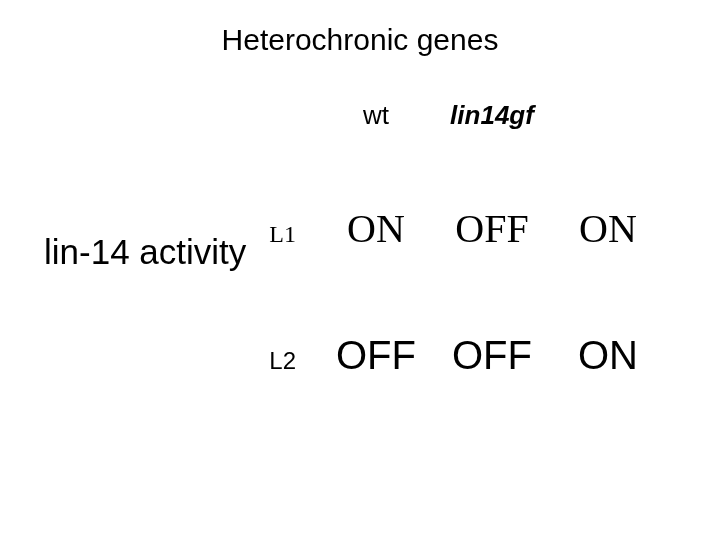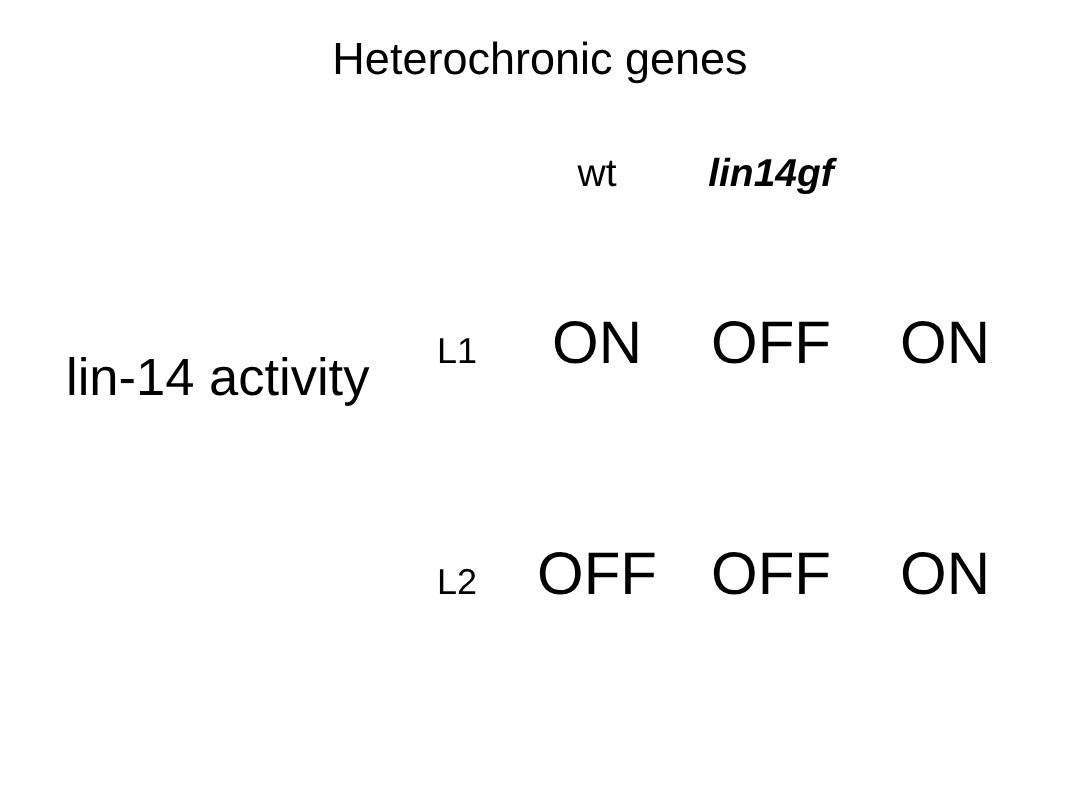--- a/index.html
+++ b/index.html
@@ -40,21 +40,21 @@
     top: 236px;
     font-size: 35px;
     line-height: 32px;
     font-weight: 400;
     white-space: nowrap;
   }
 
   
   .matrix {
     position: absolute;
-    left: 278px;
+    left: 256px;
     top: 100px;
     width: 432px;
   }
 
   .matrix-row {
     display: flex;
     align-items: baseline;
     width: 100%;
   }
 
@@ -91,22 +91,22 @@
     font-style: normal;
     font-weight: 400;
   }
 
   
   .data-row .col-cell {
     font-size: 40px;
     line-height: 46px;
     font-weight: 400;
   }
-  .row-l1 { margin-top: 62px; }
-  .row-l2 { margin-top: 108px; }
+  .row-l1 { margin-top: 62px; font-family: Liberation Serif, serif; }
+  .row-l2 { margin-top: 80px; }
 </style>
 </head>
 <body>
 
 <div id="slide">
 
   <div class="slide-title">Heterochronic genes</div>
 
   <div class="row-group-label">lin-14 activity</div>
 

